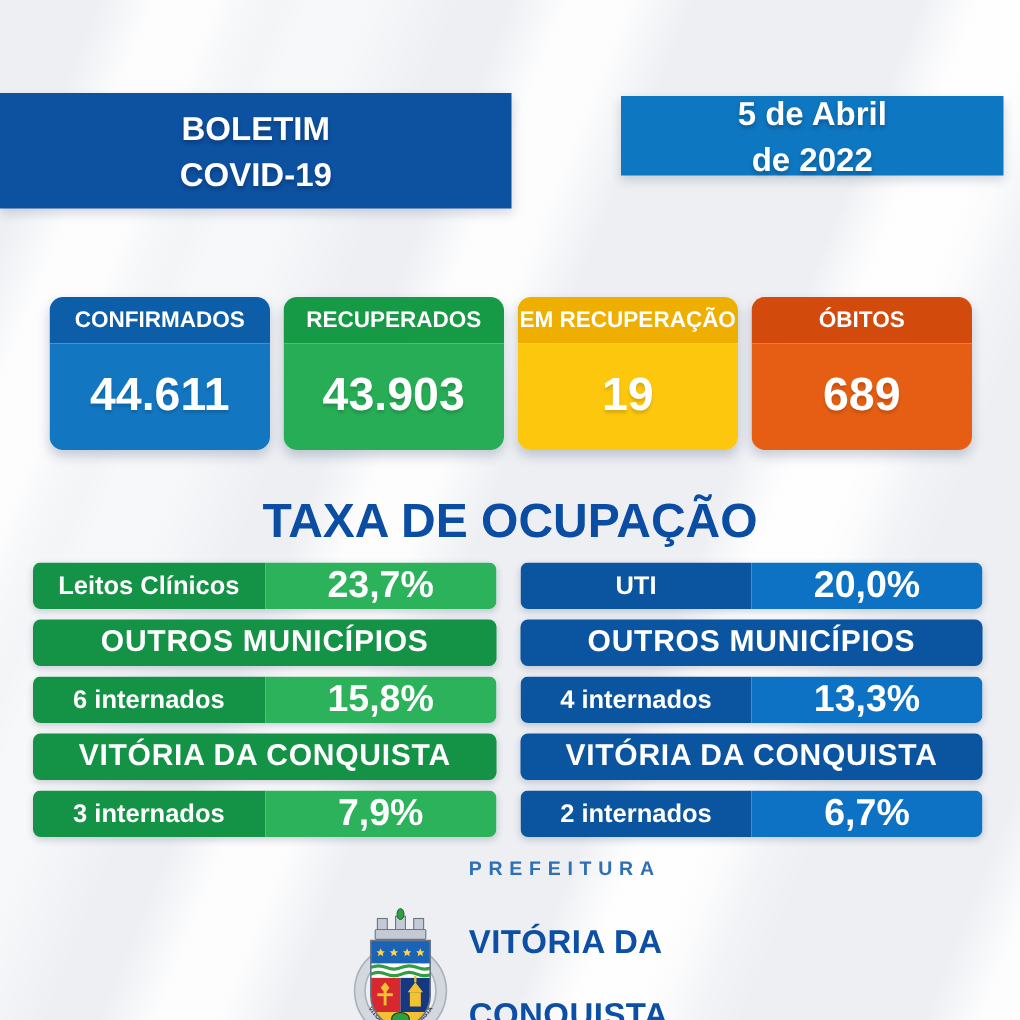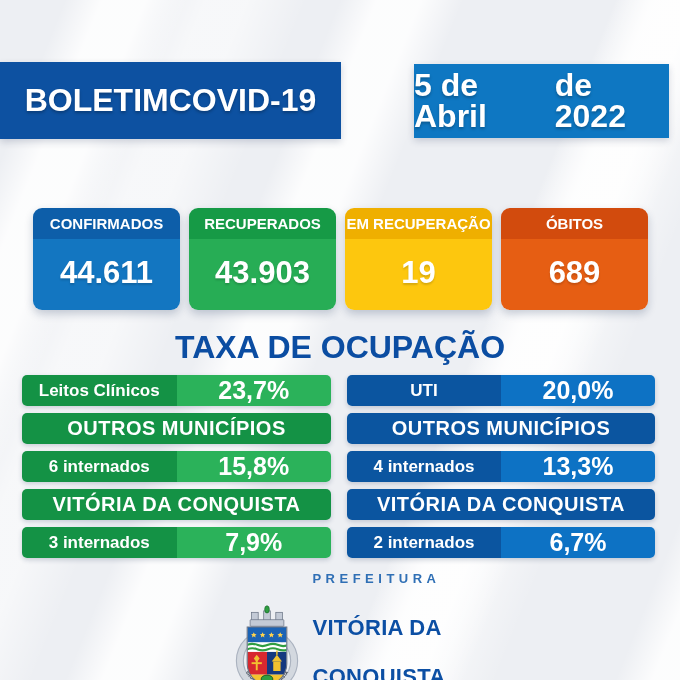--- a/index.html
+++ b/index.html
@@ -15,31 +15,31 @@
       repeating-linear-gradient(112deg,
         rgba(255,255,255,0) 0px, rgba(255,255,255,0) 60px,
         rgba(255,255,255,.85) 95px, rgba(255,255,255,.85) 135px,
         rgba(255,255,255,0) 175px, rgba(255,255,255,0) 255px),
       repeating-linear-gradient(112deg,
         rgba(255,255,255,0) 0px, rgba(255,255,255,0) 140px,
         rgba(255,255,255,.55) 190px, rgba(255,255,255,.55) 230px,
         rgba(255,255,255,0) 285px, rgba(255,255,255,0) 430px);
   }
   .banner{
-    position:absolute;display:flex;
+    position:absolute;display:flex;flex-direction:column;
     align-items:center;justify-content:center;
-    color:#fff;font-weight:bold;font-size:32px;line-height:31px;
+    color:#fff;font-weight:bold;font-size:22px;line-height:31px;
     text-shadow:0 2px 3px rgba(0,0,0,.25);
     box-shadow:0 3px 7px rgba(20,40,80,.18);
   }
   .banner-left{left:0;top:62px;width:341px;height:77px;background:#0d51a1;}
-  .banner-right{left:414px;top:64px;width:255px;height:74px;background:#0e77c2;}
+  .banner-right{left:414px;top:64px;width:255px;height:53px;background:#0e77c2;}
 
   .stats-row{
-    position:absolute;left:33px;top:208px;width:615px;height:102px;
+    position:absolute;left:33px;top:198px;width:615px;height:102px;
     display:flex;gap:9px;
   }
   .stat-card{
     flex:1;border-radius:9px;overflow:hidden;display:flex;flex-direction:column;
     box-shadow:0 4px 8px rgba(20,40,80,.22);color:#fff;
   }
   .stat-header{
     height:31px;flex:0 0 31px;display:flex;align-items:center;justify-content:center;
     font-size:15px;font-weight:bold;white-space:nowrap;
   }

